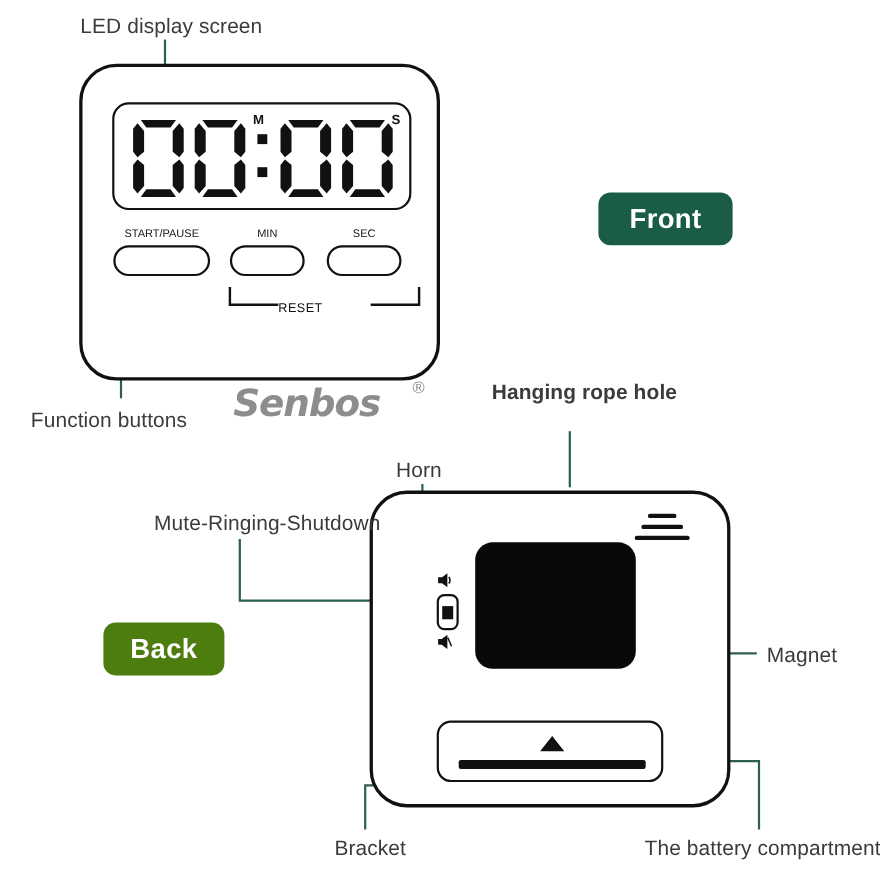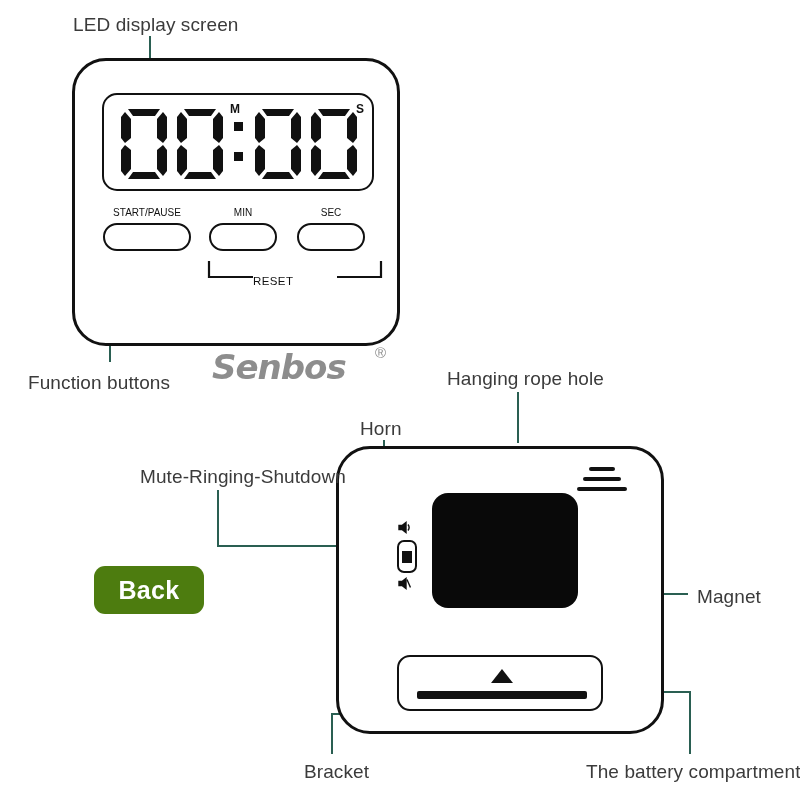--- a/index.html
+++ b/index.html
@@ -296,28 +296,29 @@
     <div class="horn-line" id="horn1"></div>
     <div class="horn-line" id="horn2"></div>
     <div class="horn-line" id="horn3"></div>
 
     <div id="battery-door">
       <div id="battery-tri"></div>
       <div id="battery-bar"></div>
     </div>
   </div>
 
+  <div class="badge" id="badge-front" style="left:544px;top:175px;width:122px;height:48px;font-size:25px;background:#1a5c45;">Front</div>
 
   <div class="badge" id="badge-back" style="left:94px;top:566px;width:110px;height:48px;font-size:25px;background:#4d7c0f;">Back</div>
 
   <div class="label" style="left:73px;top:15px;">LED display screen</div>
 
   <div class="label" style="left:28px;top:373px;">Function buttons</div>
 
-  <div class="label" style="left:447px;top:369px;">Hanging rope hole</div>
+  <div class="label" style="left:447px;top:348px;font-weight:bold;">Hanging rope hole</div>
 
   <div class="label" style="left:360px;top:419px;">Horn</div>
 
   <div class="label" style="left:140px;top:467px;">Mute-Ringing-Shutdown</div>
 
   <div class="label" style="left:697px;top:587px;">Magnet</div>
 
   <div class="label" style="left:304px;top:762px;">Bracket</div>
 
   <div class="label" style="left:586px;top:762px;">The battery compartment</div>

